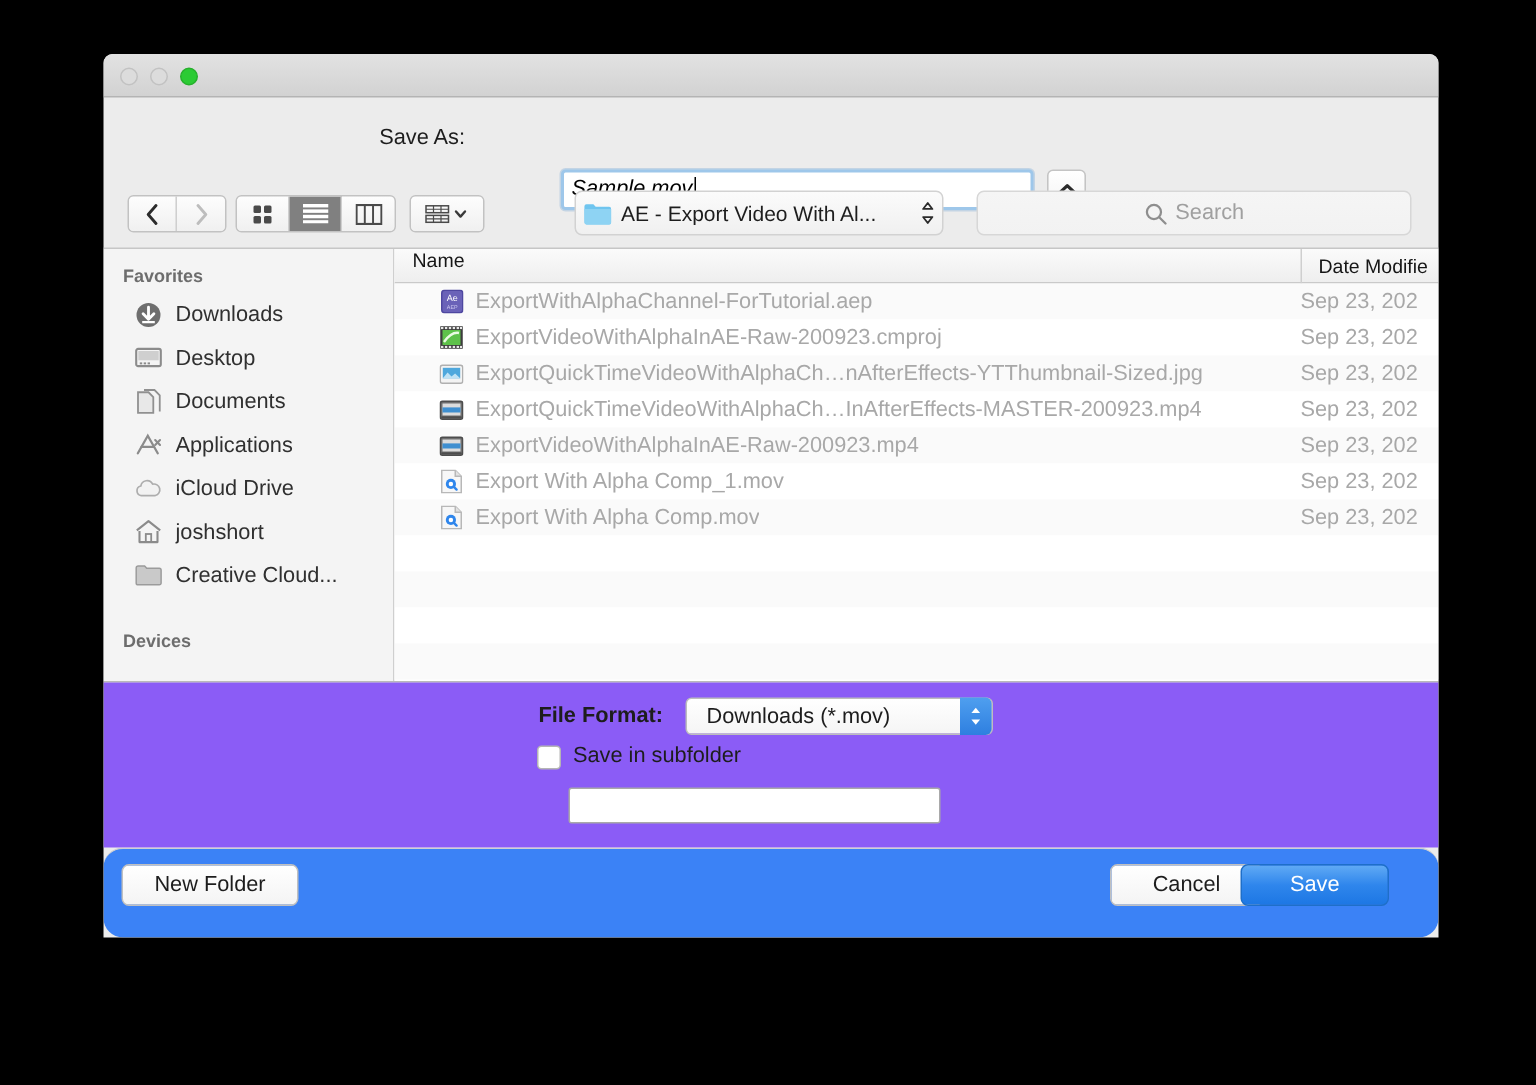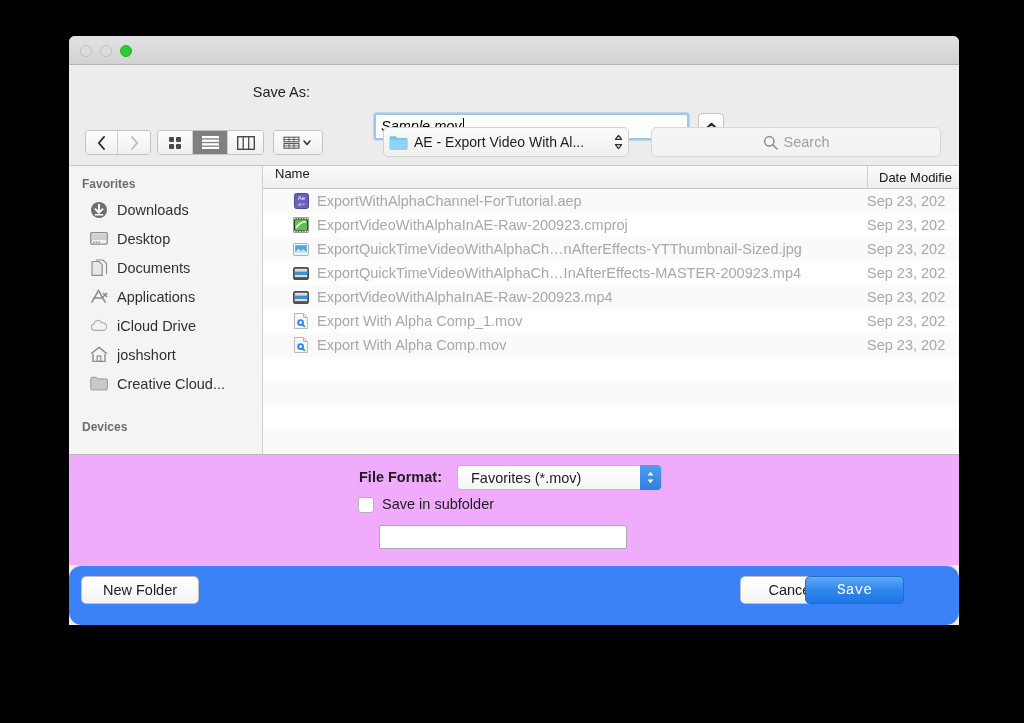--- a/index.html
+++ b/index.html
@@ -212,21 +212,21 @@
   .row-date {
     position: absolute; left: 604px;
     font-size: 14.5px; color: #a8a8a8;
     white-space: nowrap;
   }
 
   
   #options {
     flex: 0 0 auto;
     height: 110px;
-    background: #f0abfc;
+    background: #8b5cf6;
     position: relative;
   }
   #ff-label {
     position: absolute; left: 290px; top: 14px;
     font-size: 14.5px; font-weight: bold; color: #1d1d1d;
   }
   #ff-select {
     position: absolute; left: 388px; top: 10px;
     width: 205px; height: 25px;
     background: linear-gradient(to bottom,#ffffff,#f5f5f5);
@@ -286,25 +286,24 @@
     border: 1px solid #c0c0c0;
     color: #1d1d1d;
   }
   #btn-cancel {
     left: 671px; top: 10px; width: 102px;
     background: linear-gradient(to bottom,#ffffff,#f4f4f4);
     border: 1px solid #c0c0c0;
     color: #1d1d1d;
   }
   #btn-save {
-    left: 736px; top: 10px; width: 99px;
+    left: 758px; top: 10px; width: 99px;
     background: linear-gradient(to bottom,#60aaf5 0%,#2f86ec 50%,#1d77e4 100%);
     border: 1px solid #1e6fc9;
     color: #fff;
-    font-family: Liberation Mono, monospace;
   }
 </style>
 </head>
 <body>
 
 <div id="dialog">
 
   <div id="titlebar">
     <div class="tl close"></div>
     <div class="tl min"></div>
@@ -592,21 +591,21 @@
           <div class="row odd"></div>
           <div class="row even"></div>
           <div class="row odd"></div>
         </div>
     </div>
   </div>
 
   <div id="options">
     <span id="ff-label">File Format:</span>
     <div id="ff-select">
-      <span id="ff-value">Favorites (*.mov)</span>
+      <span id="ff-value">Downloads (*.mov)</span>
       <span id="ff-arrows">
         <svg width="9" height="15" viewBox="0 0 9 15">
           <path d="M4.5 1.8 L7.4 5.4 L1.6 5.4 Z" fill="#ffffff"></path>
           <path d="M4.5 13.2 L7.4 9.6 L1.6 9.6 Z" fill="#ffffff"></path>
         </svg>
       </span>
     </div>
     <div id="subfolder-check"></div>
     <span id="subfolder-label">Save in subfolder</span>
     <div id="subfolder-input" title=""></div>

